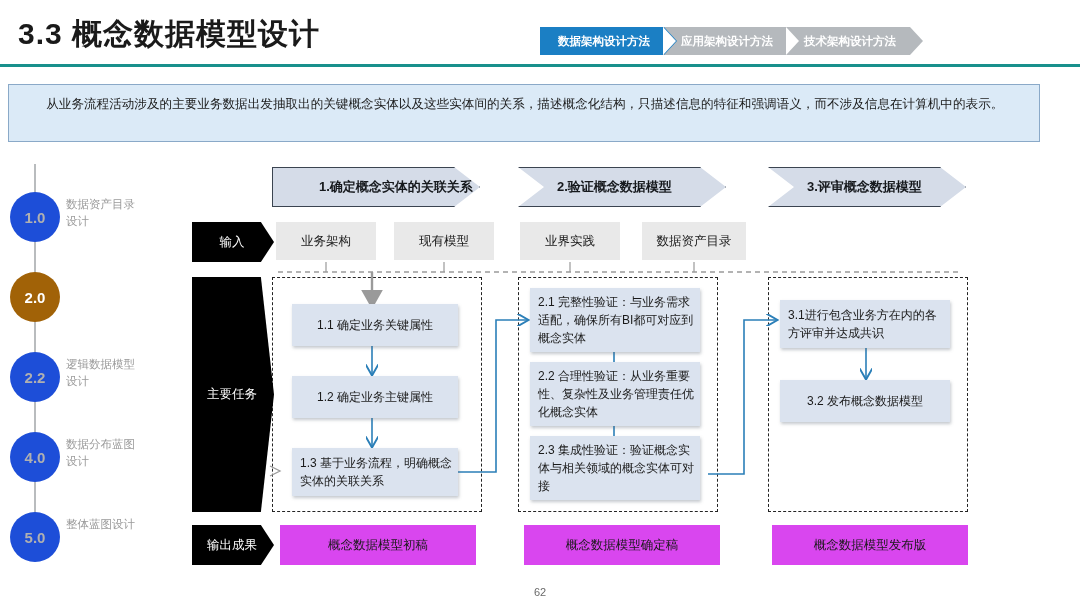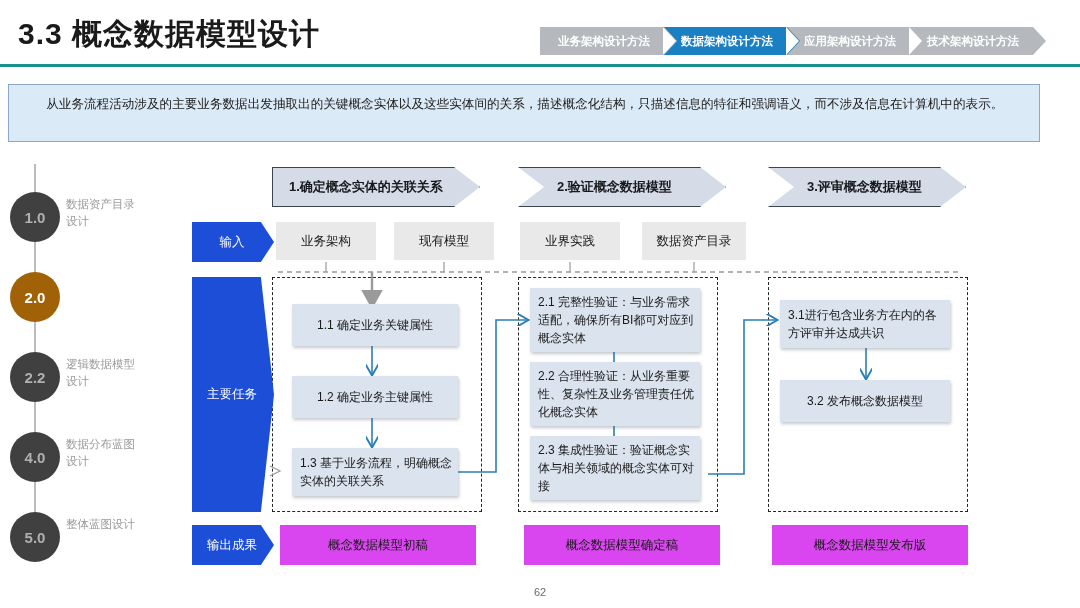--- a/index.html
+++ b/index.html
@@ -56,46 +56,46 @@
   }
   .desc-box p{margin:0;text-indent:2em;}
   
   .stepper{position:absolute;left:0;top:160px;width:150px;height:400px;}
   .stepper-line{
     position:absolute;left:34px;top:4px;width:2px;height:396px;background:#b9bcbe;
   }
   .step{position:absolute;left:0;width:150px;height:56px;}
   .step-circle{
     position:absolute;left:10px;top:0;width:50px;height:50px;border-radius:50%;
-    background:#404040;color:#b0b0b0;
+    background:#1d4ed8;color:#b0b0b0;
     display:flex;align-items:center;justify-content:center;
     font-size:15px;font-weight:bold;
   }
   .step-active .step-circle{background:#a16207;color:#ffffff;}
   .step-label{
     position:absolute;left:66px;top:4px;width:80px;
     font-size:11.5px;line-height:17px;color:#9a9a9a;
   }
   .step-active .step-label{color:#1a1a1a;font-weight:bold;}
   
   .phase{
     position:absolute;height:40px;
     background:#d5dce8;border:1px solid #3b4450;
     display:flex;align-items:center;
     font-size:13px;font-weight:bold;color:#16191d;
     box-sizing:border-box;
   }
-  .phase-1{clip-path:polygon(0 0, calc(100% - 26px) 0, 100% 50%, calc(100% - 26px) 100%, 0 100%);}
+  .phase-1{clip-path:polygon(0 0, calc(100% - 26px) 0, 100% 50%, calc(100% - 26px) 100%, 0 100%);padding-left:30px;}
   .phase-n{clip-path:polygon(0 0, calc(100% - 26px) 0, 100% 50%, calc(100% - 26px) 100%, 0 100%, 26px 50%);}
   .phase-1 span{padding-left:16px;}
   .phase-n span{padding-left:38px;}
   
   .rowlabel{
     position:absolute;left:192px;width:82px;
-    background:#1d4ed8;color:#ffffff;
+    background:#000000;color:#ffffff;
     display:flex;align-items:center;justify-content:center;
     font-size:12.5px;
     clip-path:polygon(0 0, 84% 0, 100% 50%, 84% 100%, 0 100%);
     box-sizing:border-box;padding-right:10px;padding-left:8px;
   }
   
   .in-box{
     position:absolute;height:38px;background:#e9e9e9;
     display:flex;align-items:center;justify-content:center;
     font-size:12.5px;color:#1a1a1a;
@@ -126,23 +126,20 @@
     font-size:11px;color:#6a6a6a;
   }
 </style>
 </head>
 <body>
 
 <div class="page-title">3.3 概念数据模型设计</div>
 <div class="title-rule"></div>
 
 <div class="breadcrumb">
-  <div class="crumb crumb-inactive">
-    <span>业务架构设计方法</span>
-  </div>
   <div class="crumb crumb-active">
     <span>数据架构设计方法</span>
   </div>
   <div class="crumb crumb-inactive">
     <span>应用架构设计方法</span>
   </div>
   <div class="crumb crumb-inactive">
     <span>技术架构设计方法</span>
   </div>
 </div>

